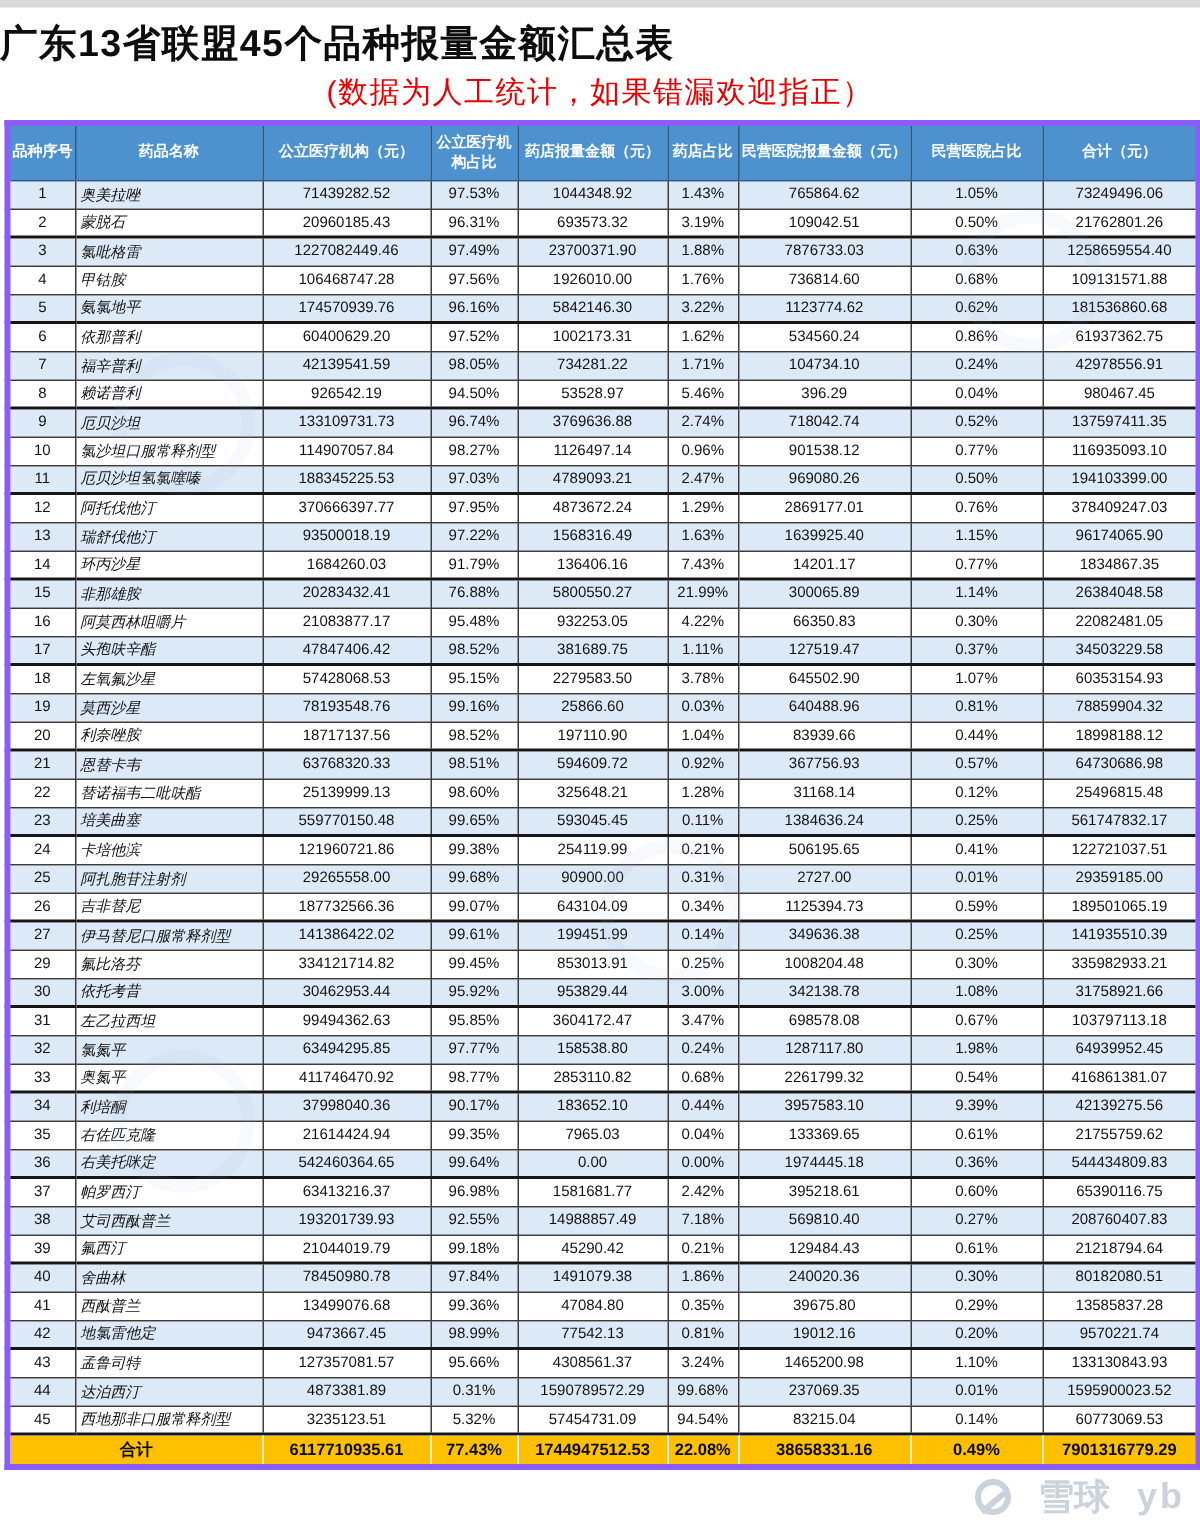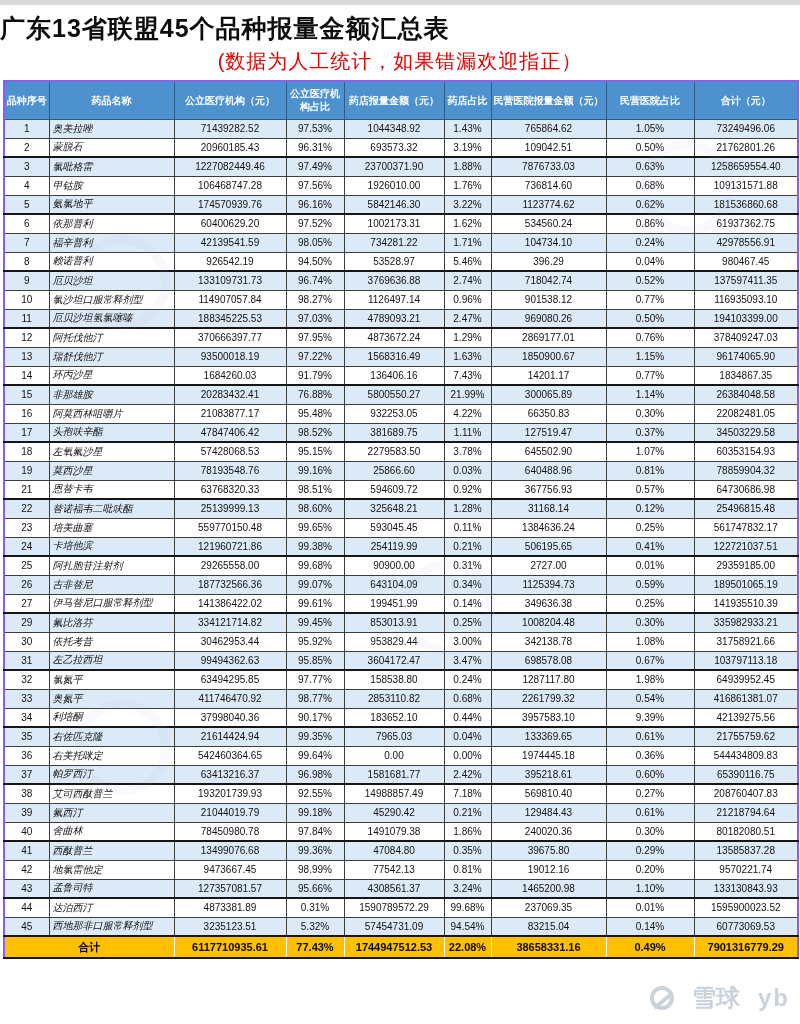--- a/index.html
+++ b/index.html
@@ -13,21 +13,21 @@
   .page-title {
     text-align:left; font-size:25px; font-weight:bold; color:#0d0d0d;
     margin-top:7px; letter-spacing:1px;
   }
   .page-subtitle {
     text-align:center; font-size:20px; font-weight:normal; color:#e60000;
     margin-top:3px; margin-bottom:5px; letter-spacing:1px;
   }
   table.summary {
     table-layout:fixed; border-collapse:collapse; width:794px; margin-left:3px;
-    border:2px solid #8b5cf6;
+    border:4px solid #8b5cf6;
   }
   col.c0{width:45px;} col.c1{width:125px;} col.c2{width:112px;}
   col.c3{width:58px;}  col.c4{width:100px;} col.c5{width:47px;}
   col.c6{width:115px;} col.c7{width:88px;}  col.c8{width:104px;}
   th {
     background:#4d92cf; color:#ffffff; font-weight:bold; font-size:10px;
     height:38px; border:1px solid #2d5a86; line-height:1.3; padding:1px;
     text-align:center; vertical-align:middle;
   }
   td {
@@ -238,21 +238,21 @@
           <td>0.76%</td>
           <td>378409247.03</td>
         </tr>
         <tr>
           <td>13</td>
           <td class="name">瑞舒伐他汀</td>
           <td>93500018.19</td>
           <td>97.22%</td>
           <td>1568316.49</td>
           <td>1.63%</td>
-          <td>1850900.67</td>
+          <td>1639925.40</td>
           <td>1.15%</td>
           <td>96174065.90</td>
         </tr>
         <tr>
           <td>14</td>
           <td class="name">环丙沙星</td>
           <td>1684260.03</td>
           <td>91.79%</td>
           <td>136406.16</td>
           <td>7.43%</td>
@@ -307,20 +307,31 @@
         <tr>
           <td>19</td>
           <td class="name">莫西沙星</td>
           <td>78193548.76</td>
           <td>99.16%</td>
           <td>25866.60</td>
           <td>0.03%</td>
           <td>640488.96</td>
           <td>0.81%</td>
           <td>78859904.32</td>
+        </tr>
+        <tr>
+          <td>20</td>
+          <td class="name">利奈唑胺</td>
+          <td>18717137.56</td>
+          <td>98.52%</td>
+          <td>197110.90</td>
+          <td>1.04%</td>
+          <td>83939.66</td>
+          <td>0.44%</td>
+          <td>18998188.12</td>
         </tr>
         <tr>
           <td>21</td>
           <td class="name">恩替卡韦</td>
           <td>63768320.33</td>
           <td>98.51%</td>
           <td>594609.72</td>
           <td>0.92%</td>
           <td>367756.93</td>
           <td>0.57%</td>

